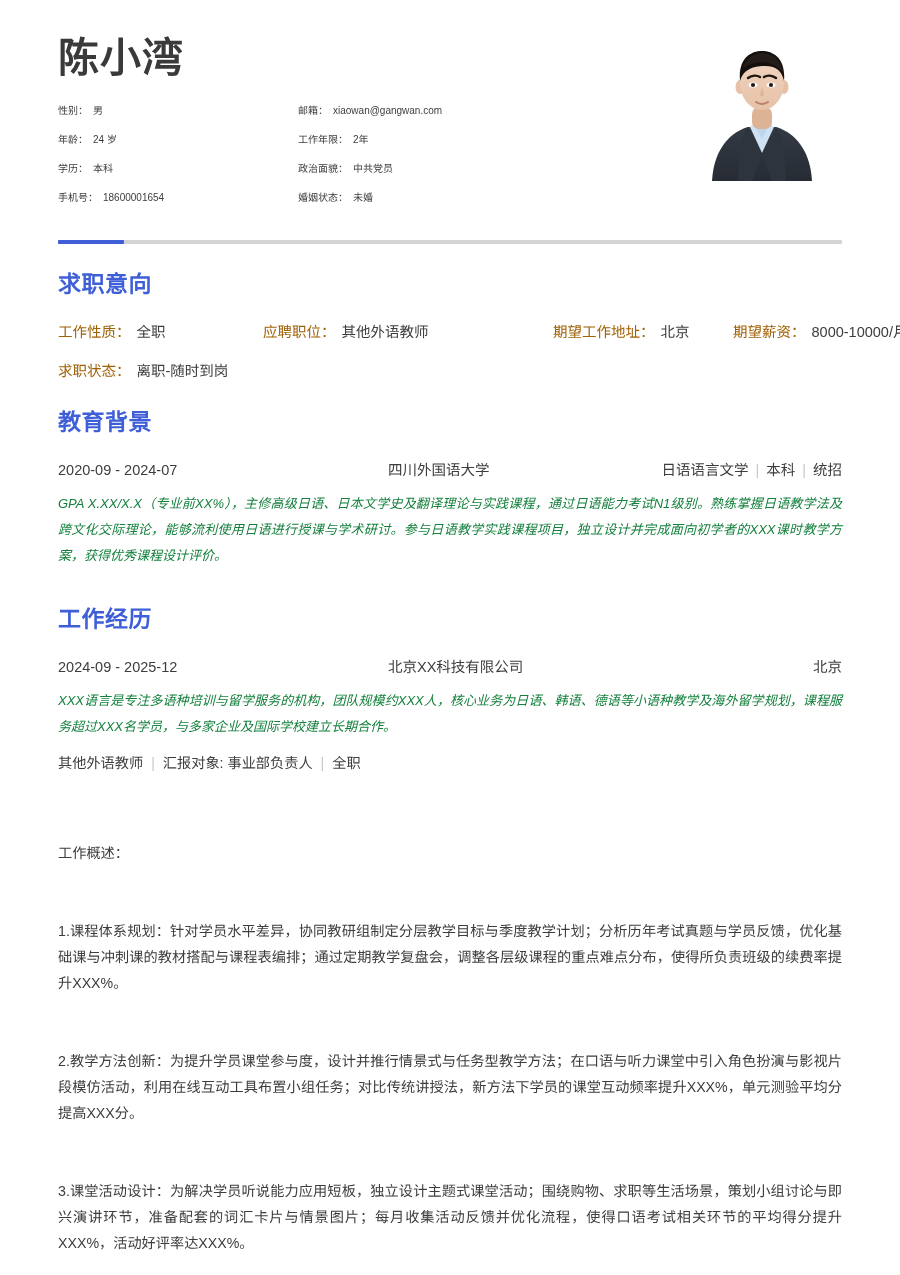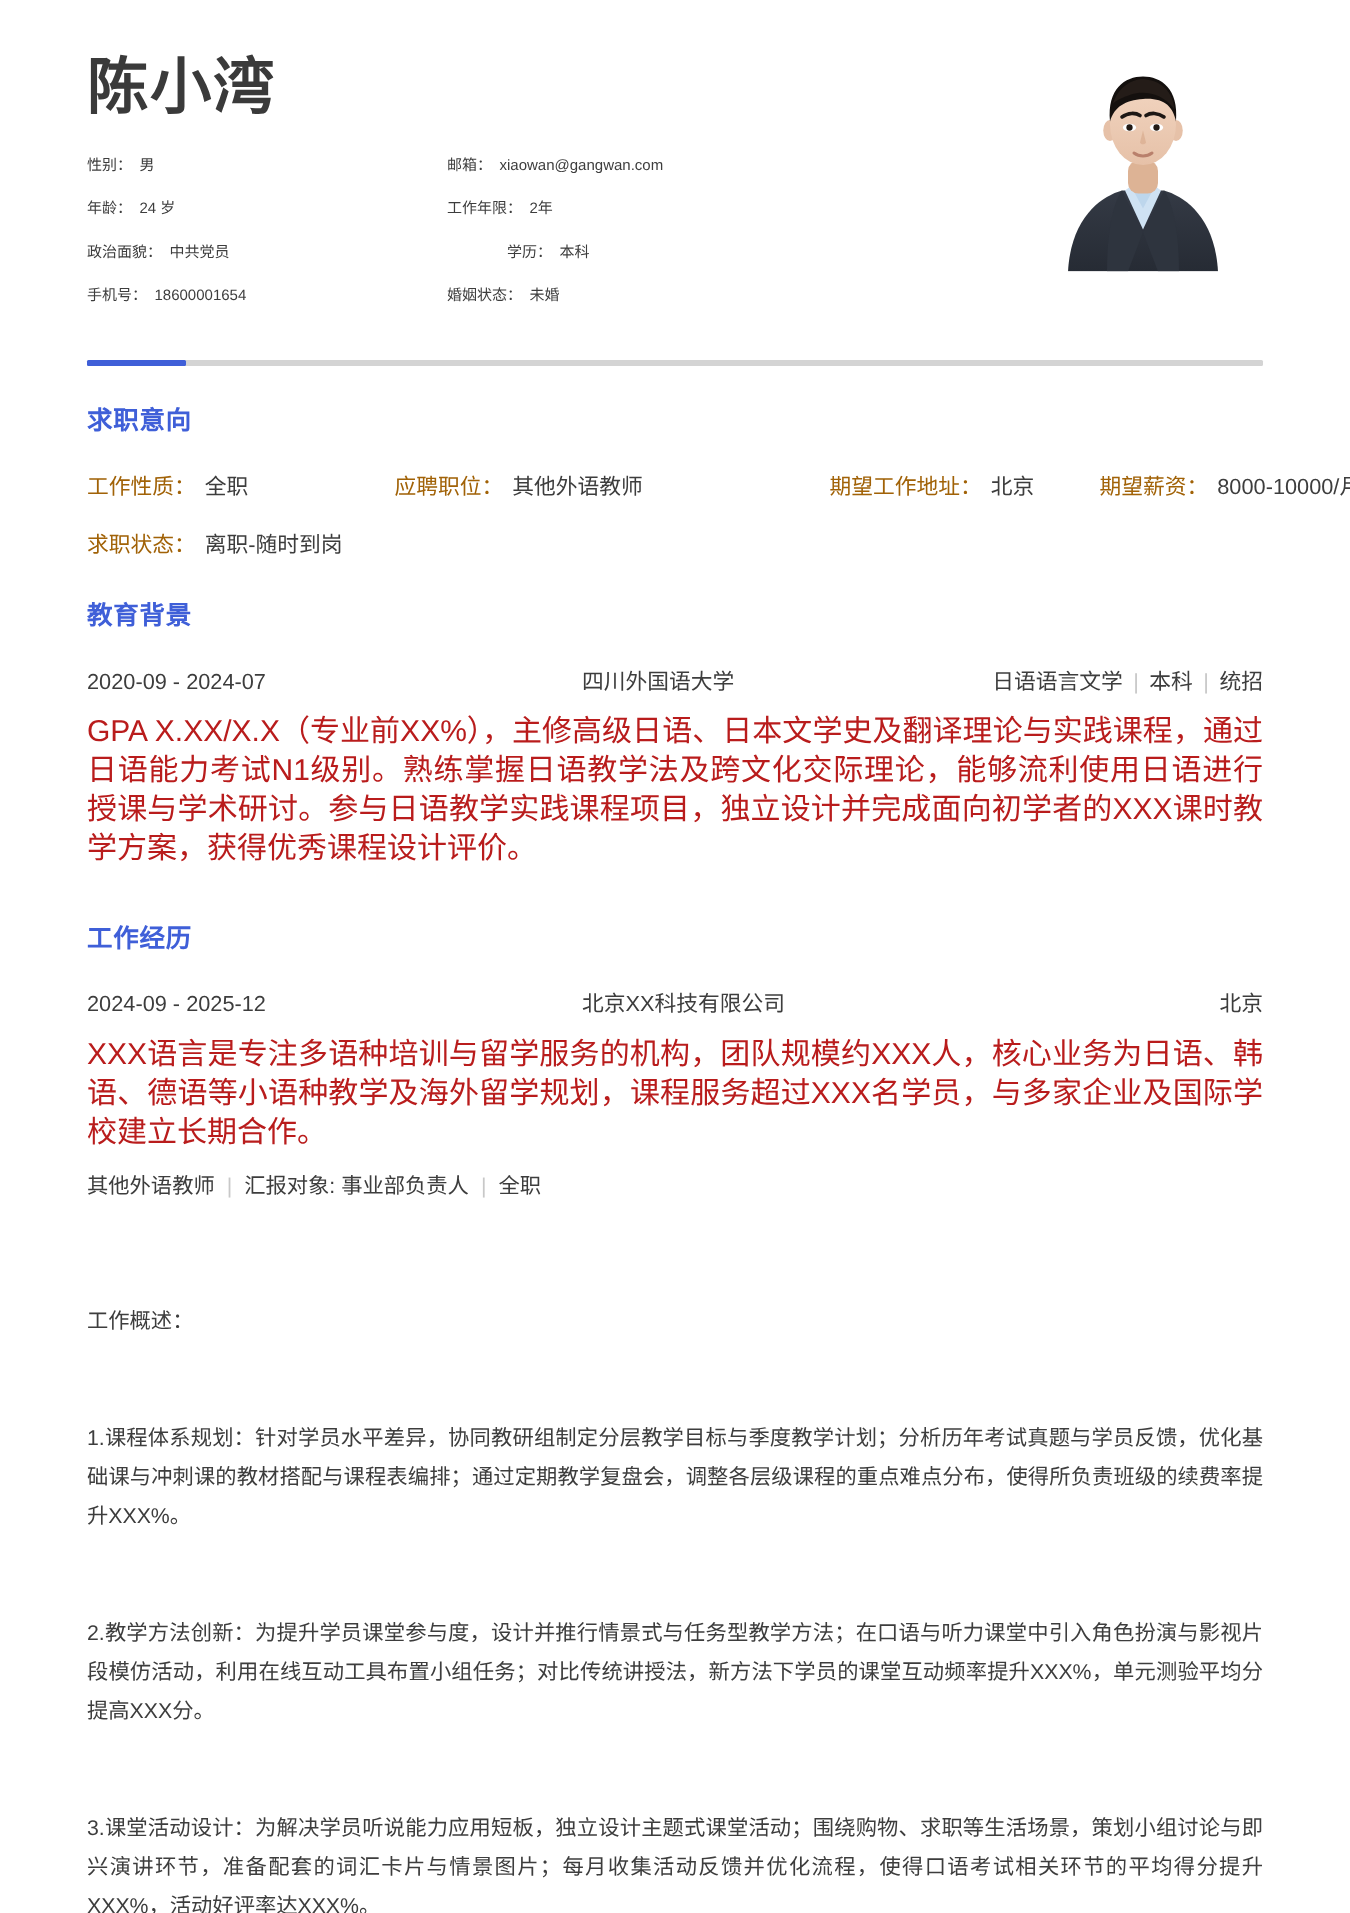--- a/index.html
+++ b/index.html
@@ -84,21 +84,21 @@
     top: 0;
     width: 66px;
     height: 4px;
     background: #3f5fd8;
     border-radius: 1px;
   }
 
   
   .section { padding-top: 26px; }
   .section-title {
-    font-size: 17px;
+    font-size: 23px;
     font-weight: 700;
     color: #3f5fd8;
     letter-spacing: 0.5px;
     margin: 0 0 20px 0;
     line-height: 1.3;
   }
 
   
   .intent-row {
     display: flex;
@@ -127,26 +127,27 @@
   .entry-head .eh-left { flex: 0 0 auto; width: 300px; }
   .entry-head .eh-center { flex: 1 1 auto; text-align: left; padding-left: 30px; }
   .entry-head .eh-right { flex: 0 0 auto; text-align: left; white-space: nowrap; }
   .entry-head .eh-right .sep {
     color: #c8c8c8;
     padding: 0 7px;
     font-weight: 300;
   }
 
   .entry-body {
-    font-size: 20px;
+    font-size: 13px;
     line-height: 26px;
-    color: #b91c1c;
+    color: #15803d;
     text-align: justify;
     margin-bottom: 10px;
     white-space: pre-wrap;
+    font-style: italic;
   }
 
   .meta-line {
     font-size: 14.2px;
     color: #3d3d3d;
     line-height: 26px;
     margin-bottom: 12px;
   }
   .meta-line .sep {
     color: #c8c8c8;
@@ -185,25 +186,25 @@
       </div>
       <div class="info-row">
         <div class="info-cell col1">
           <span class="info-label">年龄：</span><span class="info-value">24 岁</span>
         </div>
         <div class="info-cell col2">
           <span class="info-label">工作年限：</span><span class="info-value">2年</span>
         </div>
       </div>
       <div class="info-row">
+        <div class="info-cell col1">
+          <span class="info-label">学历：</span><span class="info-value">本科</span>
+        </div>
         <div class="info-cell col2">
           <span class="info-label">政治面貌：</span><span class="info-value">中共党员</span>
-        </div>
-        <div class="info-cell col1">
-          <span class="info-label">学历：</span><span class="info-value">本科</span>
         </div>
       </div>
       <div class="info-row">
         <div class="info-cell col1">
           <span class="info-label">手机号：</span><span class="info-value">18600001654</span>
         </div>
         <div class="info-cell col2">
           <span class="info-label">婚姻状态：</span><span class="info-value">未婚</span>
         </div>
       </div>

